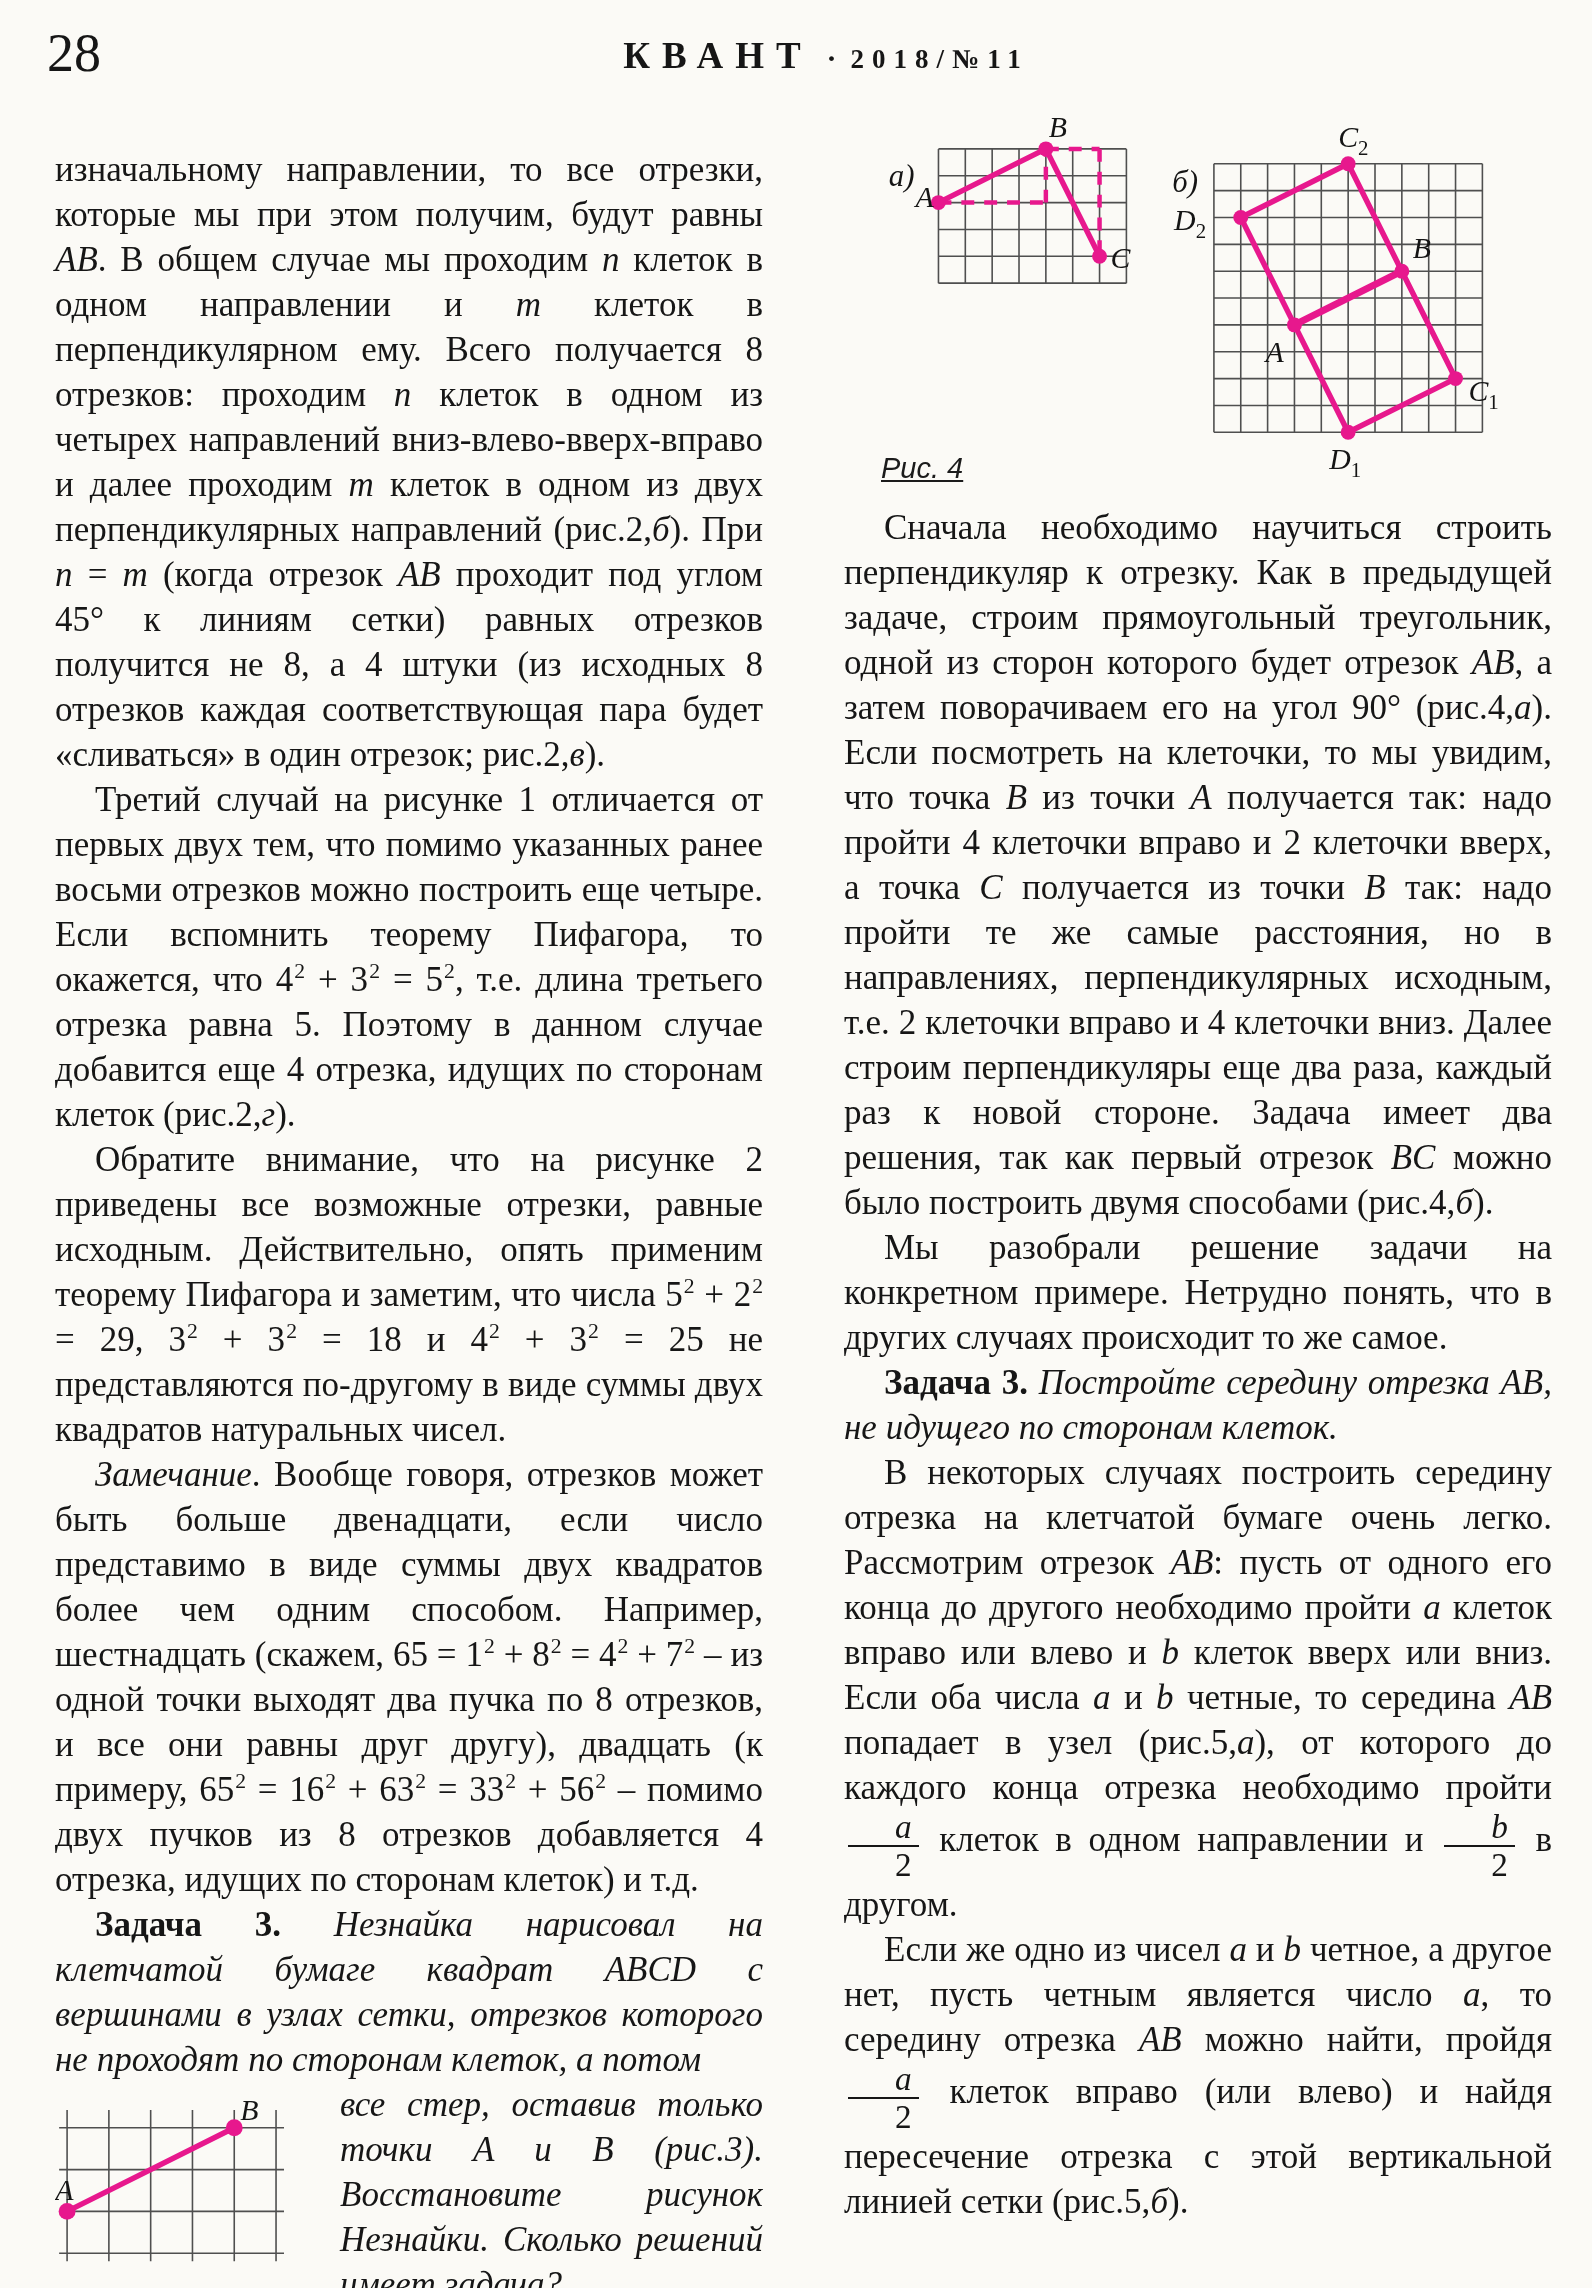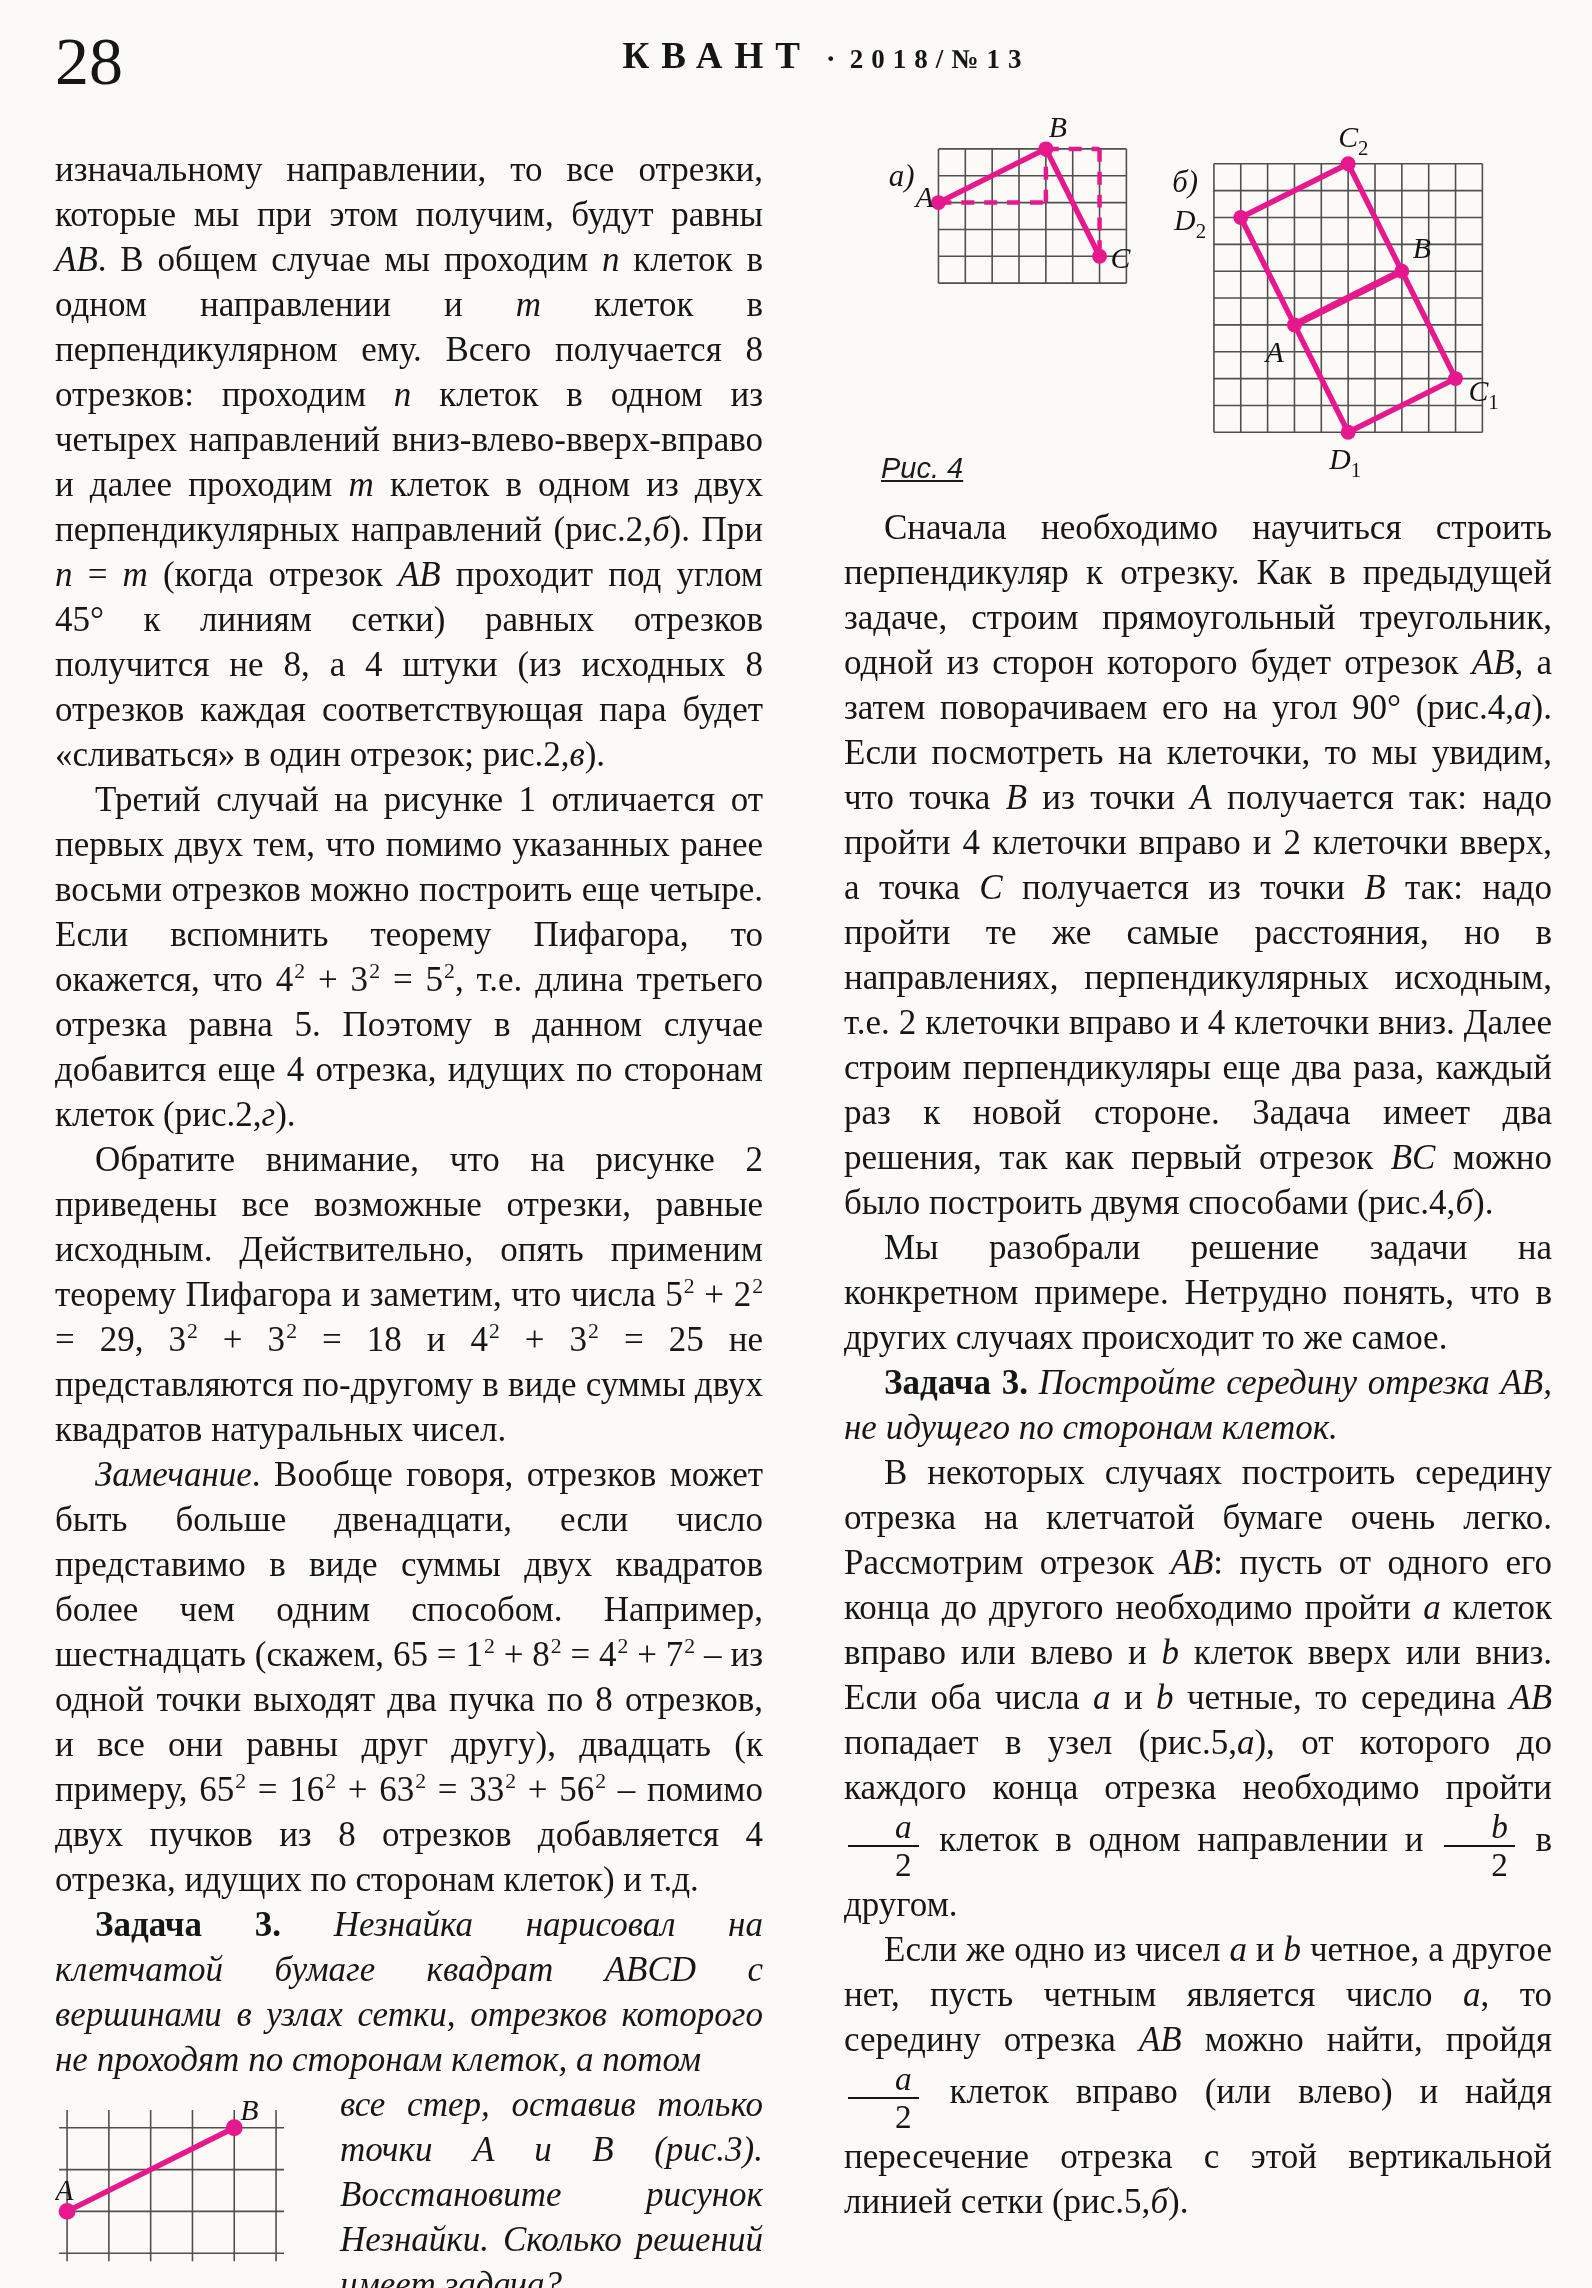--- a/index.html
+++ b/index.html
@@ -1,21 +1,21 @@
 <!DOCTYPE html>
 <html lang="ru"><head>
 <meta charset="utf-8">
 <style>
   html,body{margin:0;padding:0;}
   body{
     width:1592px;height:2289px;position:relative;overflow:hidden;
     background:#fbfaf6;color:#161616;
     font-family:"Liberation Serif", serif;
   }
-  .pagenum{position:absolute;left:55px;top:22px;font-size:68px;}
+  .pagenum{position:absolute;left:47px;top:22px;font-size:54px;}
   .header{position:absolute;left:0;top:34px;width:100%;text-align:center;
           transform:translateX(30px);white-space:nowrap;}
   .journal{font-weight:bold;font-size:37px;letter-spacing:12px;font-family:Liberation Serif, serif;}
   .hdot{font-weight:bold;font-size:30px;margin:0 14px;}
   .issue{font-weight:bold;font-size:27px;letter-spacing:8px;}
 
   .col{position:absolute;font-size:35px;line-height:45px;text-align:justify;}
   .col-left{left:55px;top:147px;width:708px;}
   .col-right{left:844px;top:107px;width:708px;}
 
@@ -45,21 +45,21 @@
   .plabel{font:italic 30px "Liberation Serif", serif;fill:#151515;}
   .plabel .sub{font-size:21px;font-style:normal;}
   .ftag{font:italic 31px "Liberation Serif", serif;fill:#151515;}
 </style>
 </head>
 <body>
 
 <div class="pagenum">28</div>
 
 <div class="header">
-  <span class="journal">КВАНТ</span><span class="hdot">·</span><span class="issue">2018/№13</span>
+  <span class="journal">КВАНТ</span><span class="hdot">·</span><span class="issue">2018/№11</span>
 </div>
 
 <div class="col col-left">
   <p class="para">изначальному направлении, то все отрезки, которые мы при этом получим, будут равны <em>AB</em>. В общем случае мы проходим <em>n</em> клеток в одном направлении и <em>m</em> клеток в перпендикулярном ему. Всего получается 8 отрезков: проходим <em>n</em> клеток в одном из четырех направлений вниз-влево-вверх-вправо и далее проходим <em>m</em> клеток в одном из двух перпендикулярных направлений (рис.2,<em>б</em>). При <em>n</em> = <em>m</em> (когда отрезок <em>AB</em> проходит под углом 45° к линиям сетки) равных отрезков получится не 8, а 4 штуки (из исходных 8 отрезков каждая соответствующая пара будет «сливаться» в один отрезок; рис.2,<em>в</em>).</p>
   <p class="para ind">Третий случай на рисунке 1 отличается от первых двух тем, что помимо указанных ранее восьми отрезков можно построить еще четыре. Если вспомнить теорему Пифагора, то окажется, что 4<sup>2</sup> + 3<sup>2</sup> = 5<sup>2</sup>, т.е. длина третьего отрезка равна 5. Поэтому в данном случае добавится еще 4 отрезка, идущих по сторонам клеток (рис.2,<em>г</em>).</p>
   <p class="para ind">Обратите внимание, что на рисунке 2 приведены все возможные отрезки, равные исходным. Действительно, опять применим теорему Пифагора и заметим, что числа 5<sup>2</sup> + 2<sup>2</sup> = 29, 3<sup>2</sup> + 3<sup>2</sup> = 18 и 4<sup>2</sup> + 3<sup>2</sup> = 25 не представляются по-другому в виде суммы двух квадратов натуральных чисел.</p>
   <p class="para ind"><em>Замечание</em>. Вообще говоря, отрезков может быть больше двенадцати, если число представимо в виде суммы двух квадратов более чем одним способом. Например, шестнадцать (скажем, 65 = 1<sup>2</sup> + 8<sup>2</sup> = 4<sup>2</sup> + 7<sup>2</sup> – из одной точки выходят два пучка по 8 отрезков, и все они равны друг другу), двадцать (к примеру, 65<sup>2</sup> = 16<sup>2</sup> + 63<sup>2</sup> = 33<sup>2</sup> + 56<sup>2</sup> – помимо двух пучков из 8 отрезков добавляется 4 отрезка, идущих по сторонам клеток) и т.д.</p>
   <p class="para ind"><strong>Задача 3.</strong><em> Незнайка нарисовал на клетчатой бумаге квадрат ABCD с вершинами в узлах сетки, отрезков которого не проходят по сторонам клеток, а потом</em></p>
 
   <div>

